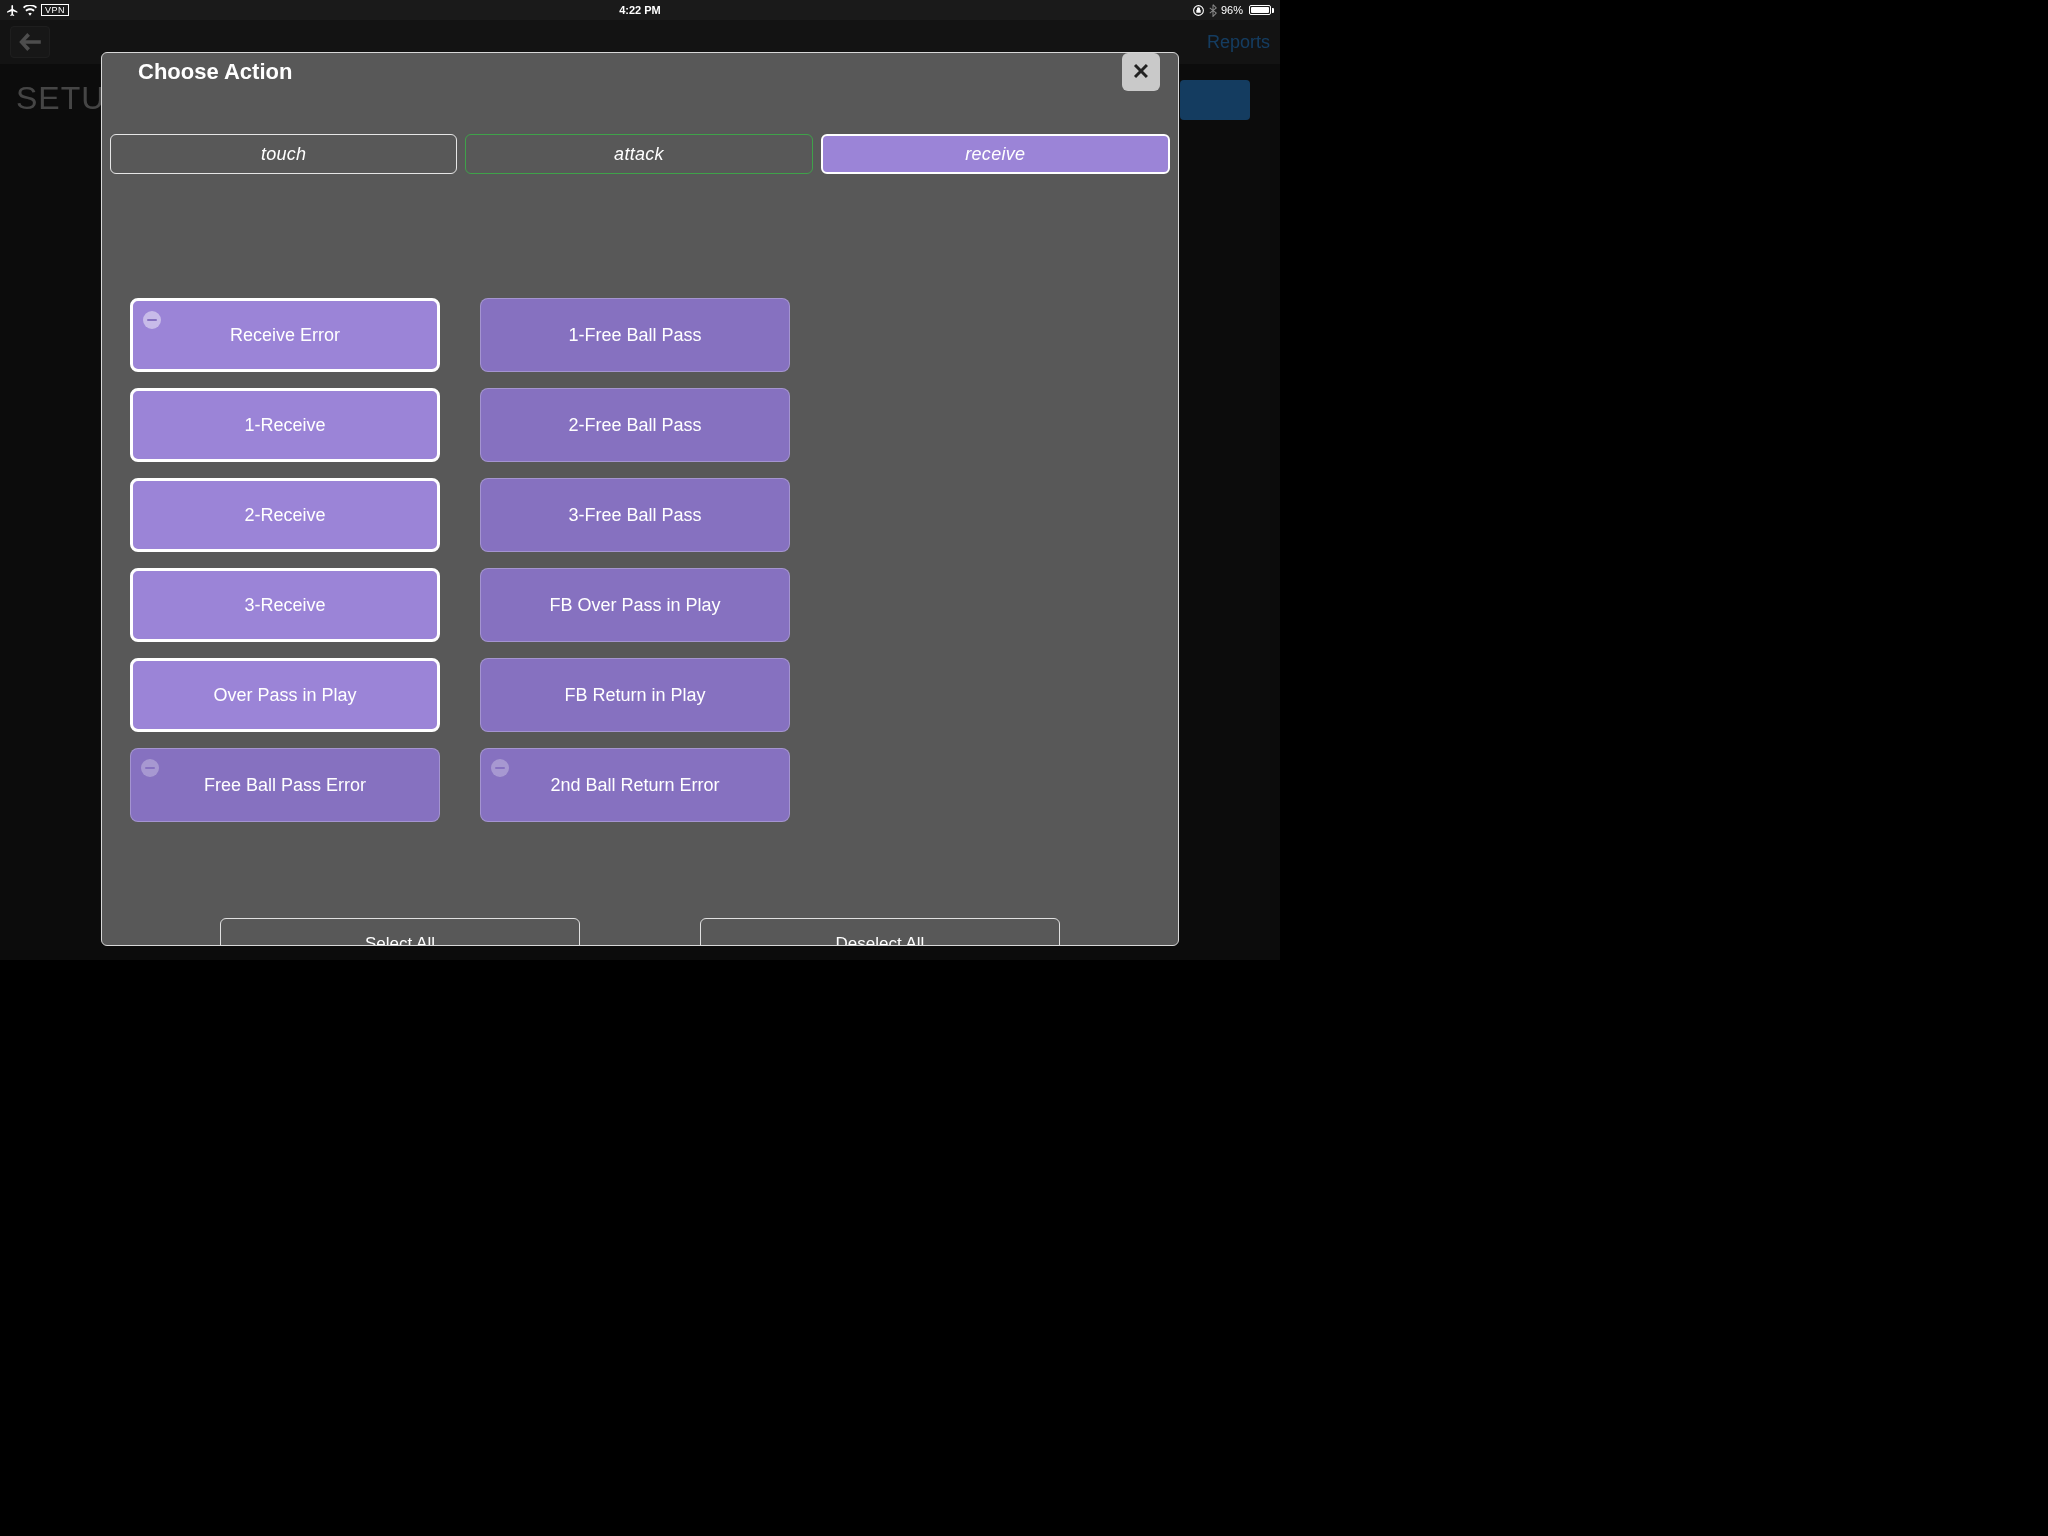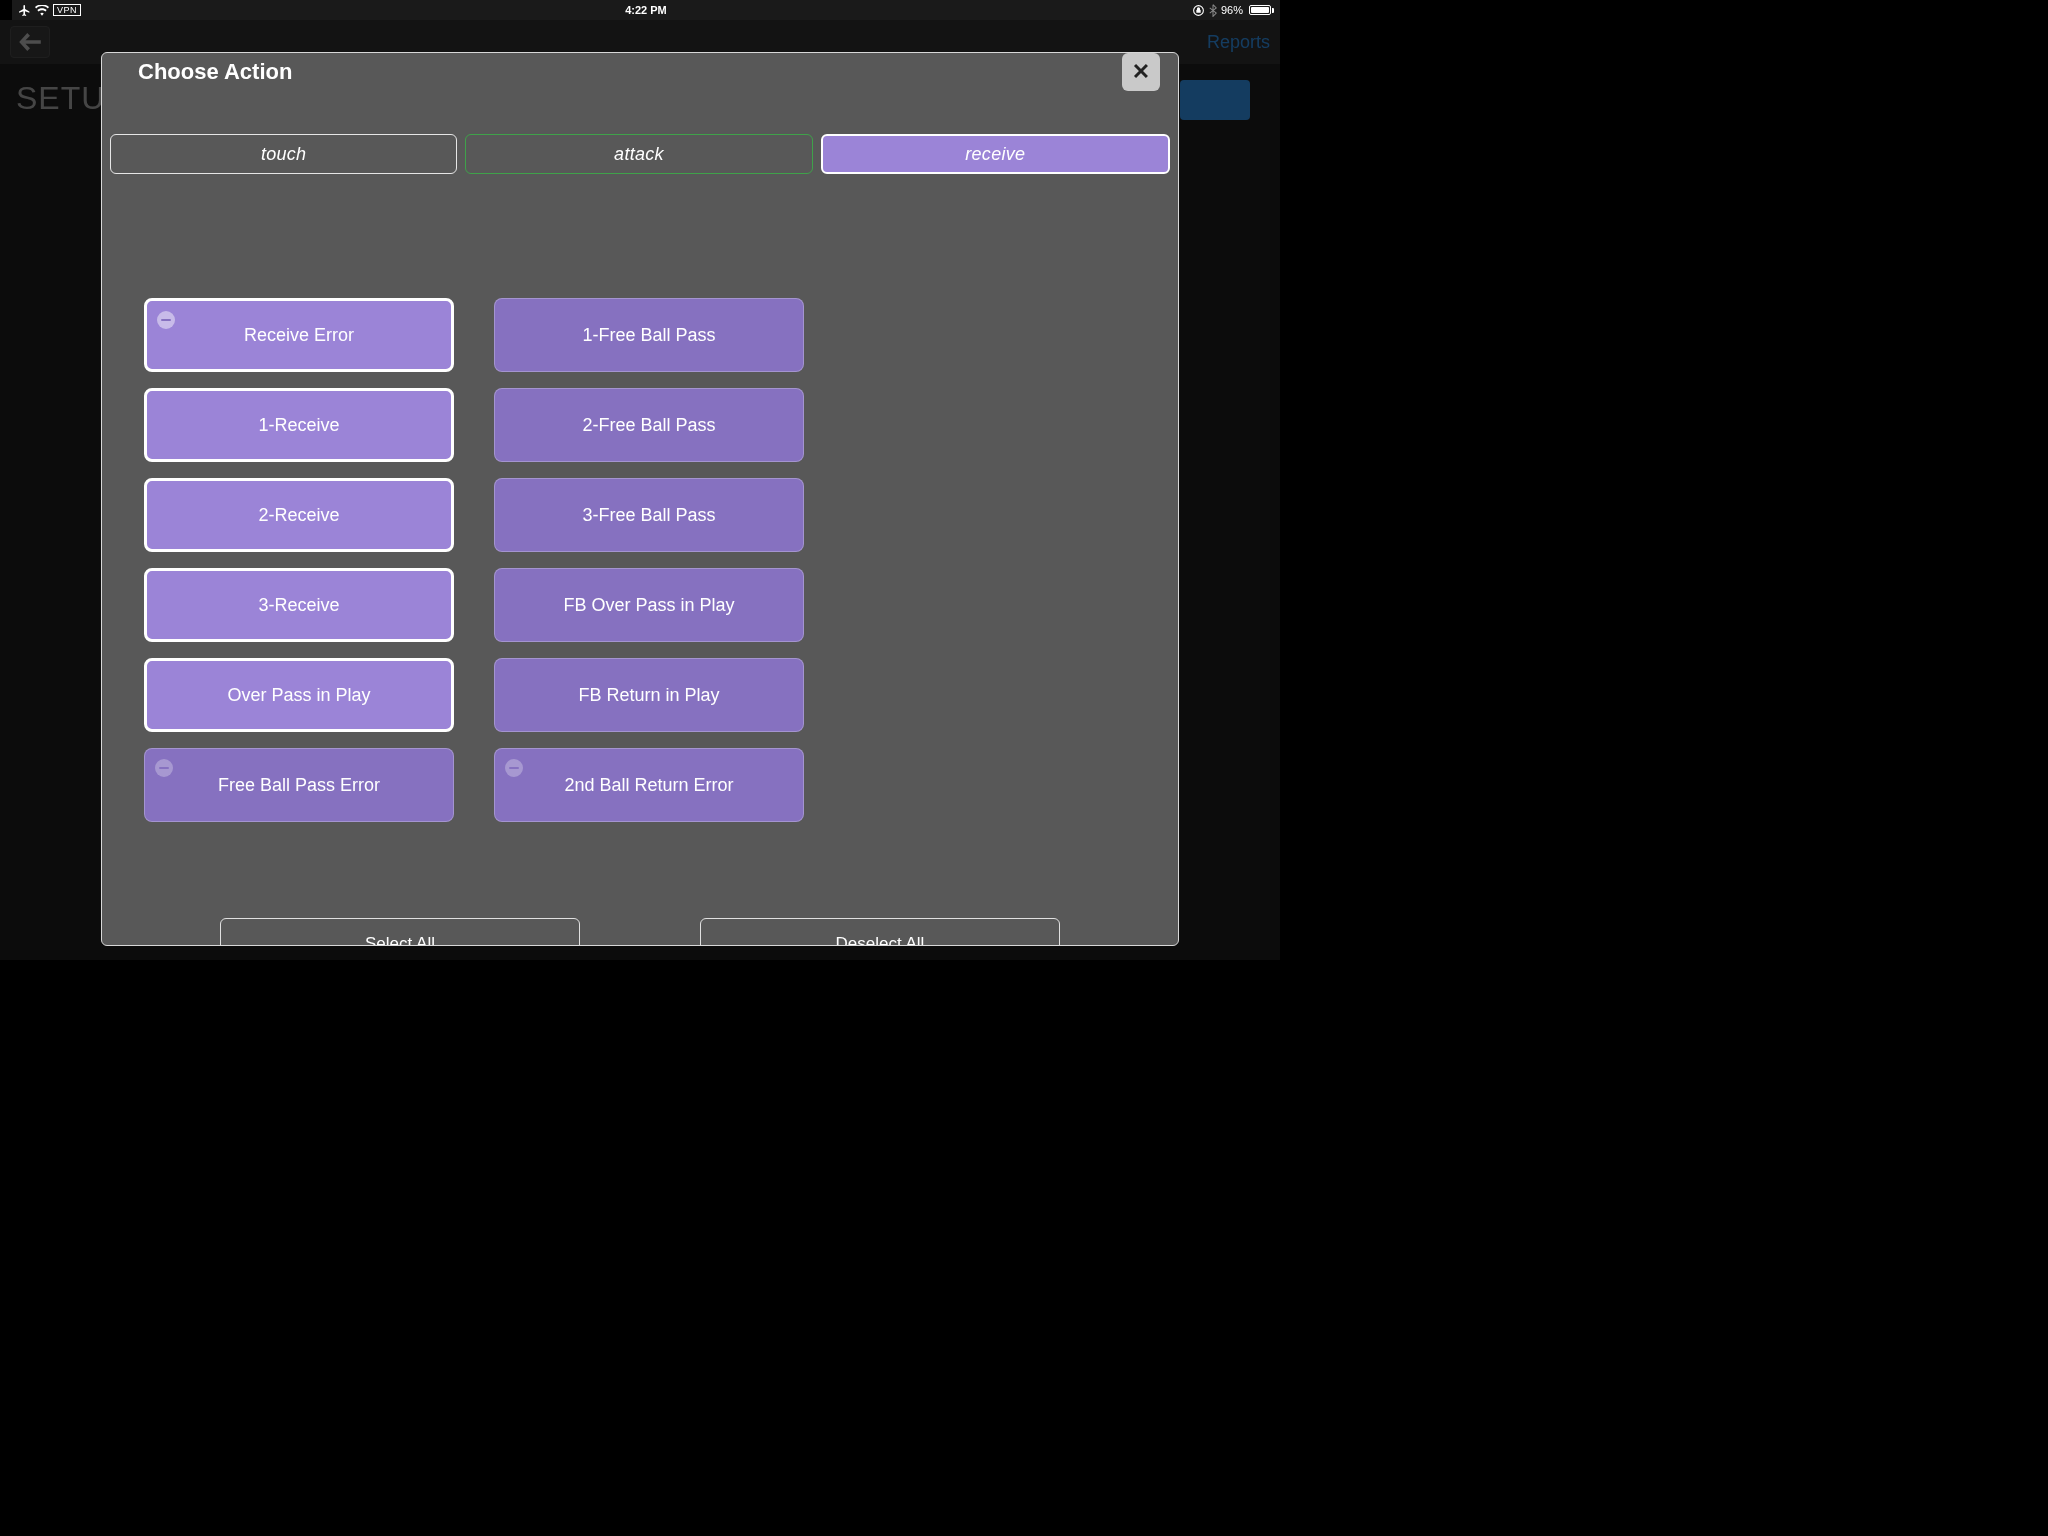--- a/index.html
+++ b/index.html
@@ -1,19 +1,19 @@
 <!DOCTYPE html>
 <html><head>
 <meta charset="utf-8">
 <style>
   * { box-sizing: border-box; margin: 0; padding: 0; font-family: -apple-system, "Helvetica Neue", Helvetica, Arial, sans-serif; }
   html, body { width: 1280px; height: 960px; background: #000; overflow: hidden; }
   
   
-  .status-bar { height: 20px; background: #1a1a1a; color: #fff; display: flex; align-items: center; padding: 0 6px; font-size: 11px; position: relative; margin-left: 12px; }
+  .status-bar { height: 20px; background: #1a1a1a; color: #fff; display: flex; align-items: center; padding: 0 6px; font-size: 11px; position: relative; }
   .status-left { display: flex; align-items: center; gap: 4px; }
   .status-center { position: absolute; left: 50%; transform: translateX(-50%); font-weight: 600; }
   .status-right { margin-left: auto; display: flex; align-items: center; gap: 4px; }
   .vpn-box { border: 1px solid #fff; padding: 0 3px; font-size: 9px; line-height: 10px; letter-spacing: 0.5px; }
   .battery { display: inline-flex; align-items: center; }
   .battery-body { width: 22px; height: 10px; border: 1px solid #fff; border-radius: 2px; position: relative; margin-left: 2px; }
   .battery-fill { position: absolute; left: 1px; top: 1px; bottom: 1px; width: 88%; background: #fff; border-radius: 1px; }
   .battery-tip { width: 2px; height: 5px; background: #fff; margin-left: 1px; border-radius: 0 1px 1px 0; }
 
   
@@ -38,21 +38,21 @@
   .cat-touch   { border: 1.5px solid #e6e6e6; }
   .cat-attack  { border: 1.5px solid #3fa24a; }
   .cat-receive { border: 2px solid #fff; background: #9b84d7; color: #fff; }
   .cat-defend  { border: 1.5px solid #c79a3a; }
   .cat-set     { border: 1.5px solid #2b8e8e; }
   .cat-faults  { border: 1.5px solid #d05a2e; }
 
   .divider { height: 1px; background: #cfcfcf; margin: 6px 0 0 0; }
 
   
-  .grid-wrap { flex: 1; padding: 26px 34px 10px 42px; }
+  .grid-wrap { flex: 1; padding: 26px 34px 10px 28px; }
   .grid { display: flex; gap: 40px; }
   .col { display: flex; flex-direction: column; gap: 16px; width: 310px; }
   .action-btn { position: relative; height: 74px; border-radius: 8px; display: flex; align-items: center; justify-content: center; color: #fff; font-size: 18px; font-weight: 400; }
   .sel   { background: #9b84d7; border: 3px solid #fff; }
   .unsel { background: #8671c0; border: 1px solid rgba(255,255,255,0.25); }
   .minus-badge { position: absolute; left: 10px; top: 10px; width: 18px; height: 18px; border-radius: 50%; display: flex; align-items: center; justify-content: center; }
   .sel .minus-badge { background: rgba(255,255,255,0.45); }
   .unsel .minus-badge { background: rgba(255,255,255,0.28); }
   .minus-badge::before { content:""; display:block; width: 10px; height: 2px; background: #8671c0; border-radius: 1px; }
 

